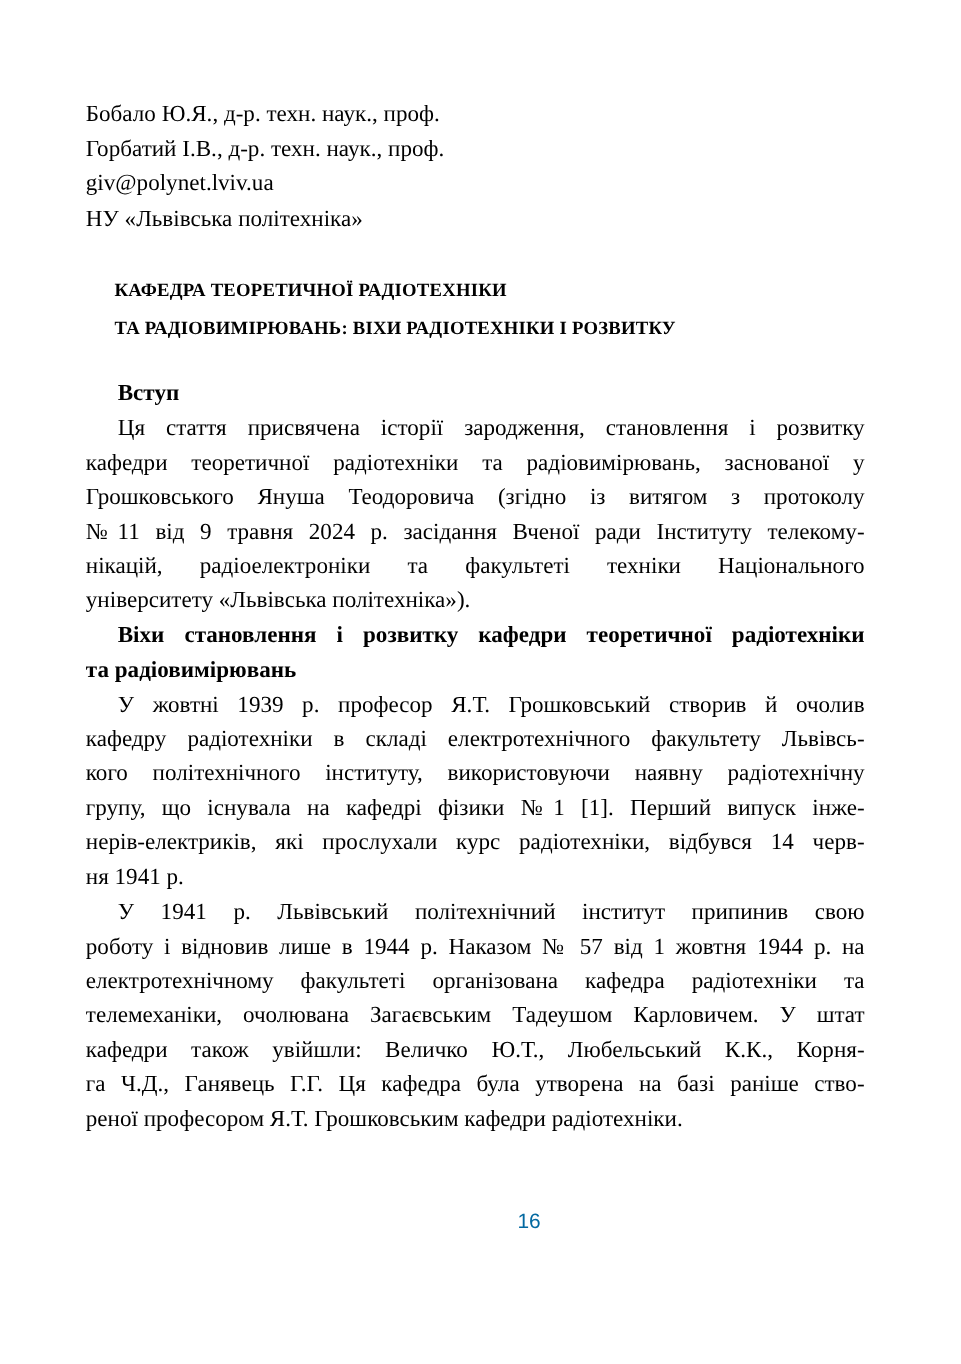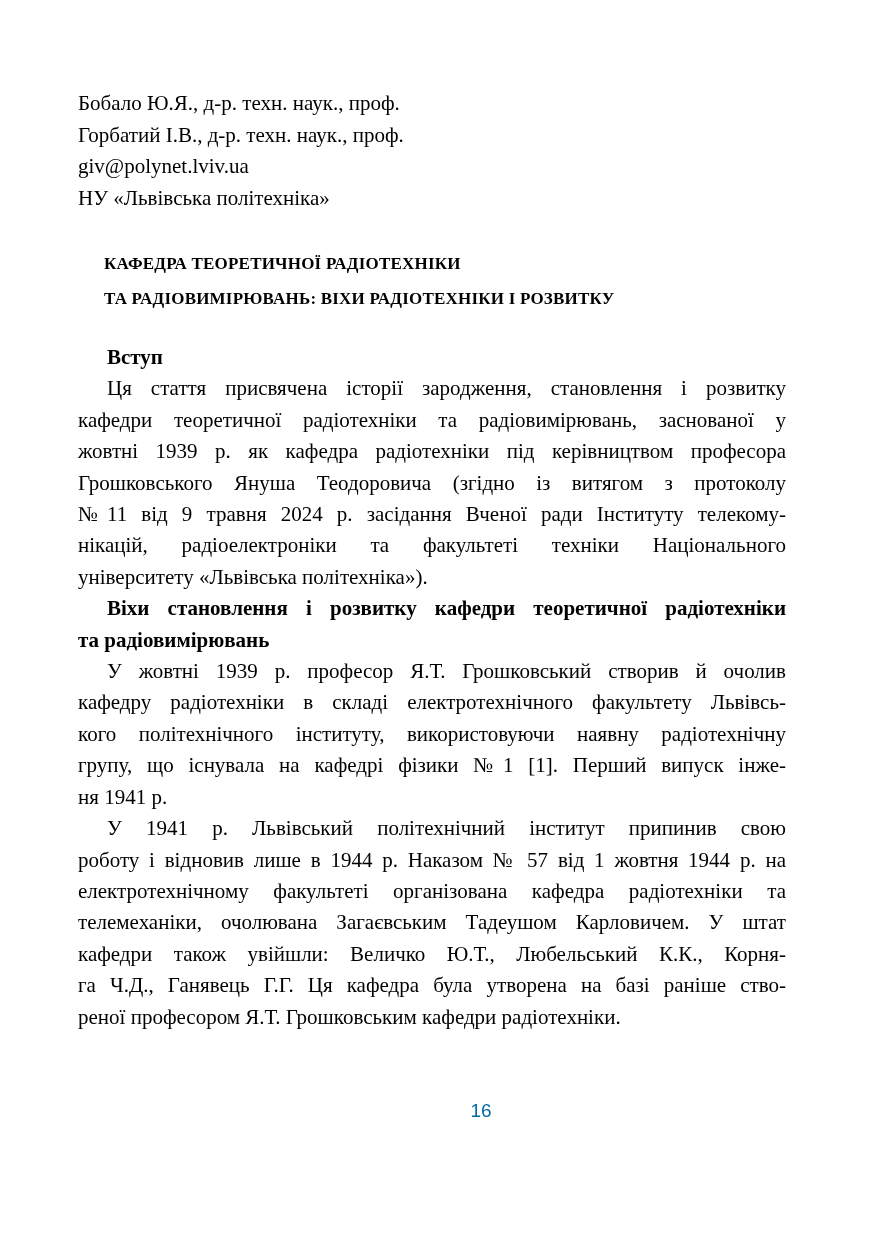--- a/index.html
+++ b/index.html
@@ -71,31 +71,31 @@
 
   <div class="doc-title">
     <div class="line">КАФЕДРА ТЕОРЕТИЧНОЇ РАДІОТЕХНІКИ</div>
     <div class="line">ТА РАДІОВИМІРЮВАНЬ: ВІХИ РАДІОТЕХНІКИ І РОЗВИТКУ</div>
   </div>
 
   <div class="content">
       <div class="line bold indent">Вступ</div>
       <div class="line indent justify">Ця стаття присвячена історії зародження, становлення і розвитку</div>
       <div class="line justify">кафедри теоретичної радіотехніки та радіовимірювань, заснованої у</div>
-      <div class="line justify">жовтні 1939 р. як кафедра радіотехніки під керівництвом професора</div>
       <div class="line justify">Грошковського Януша Теодоровича (згідно із витягом з протоколу</div>
       <div class="line justify">№11 від 9 травня 2024 р. засідання Вченої ради Інституту телекому-</div>
       <div class="line justify">нікацій, радіоелектроніки та факультеті техніки Національного</div>
       <div class="line">університету «Львівська політехніка»).</div>
       <div class="line bold indent justify">Віхи становлення і розвитку кафедри теоретичної радіотехніки</div>
       <div class="line bold">та радіовимірювань</div>
       <div class="line indent justify">У жовтні 1939 р. професор Я.Т. Грошковський створив й очолив</div>
       <div class="line justify">кафедру радіотехніки в складі електротехнічного факультету Львівсь-</div>
       <div class="line justify">кого політехнічного інституту, використовуючи наявну радіотехнічну</div>
       <div class="line justify">групу, що існувала на кафедрі фізики №1 [1]. Перший випуск інже-</div>
+      <div class="line justify">нерів-електриків, які прослухали курс радіотехніки, відбувся 14 черв-</div>
       <div class="line">ня 1941 р.</div>
       <div class="line indent justify">У 1941 р. Львівський політехнічний інститут припинив свою</div>
       <div class="line justify">роботу і відновив лише в 1944 р. Наказом № 57 від 1 жовтня 1944 р. на</div>
       <div class="line justify">електротехнічному факультеті організована кафедра радіотехніки та</div>
       <div class="line justify">телемеханіки, очолювана Загаєвським Тадеушом Карловичем. У штат</div>
       <div class="line justify">кафедри також увійшли: Величко Ю.Т., Любельський К.К., Корня-</div>
       <div class="line justify">га Ч.Д., Ганявець Г.Г. Ця кафедра була утворена на базі раніше ство-</div>
       <div class="line">реної професором Я.Т. Грошковським кафедри радіотехніки.</div>
     </div>
 

